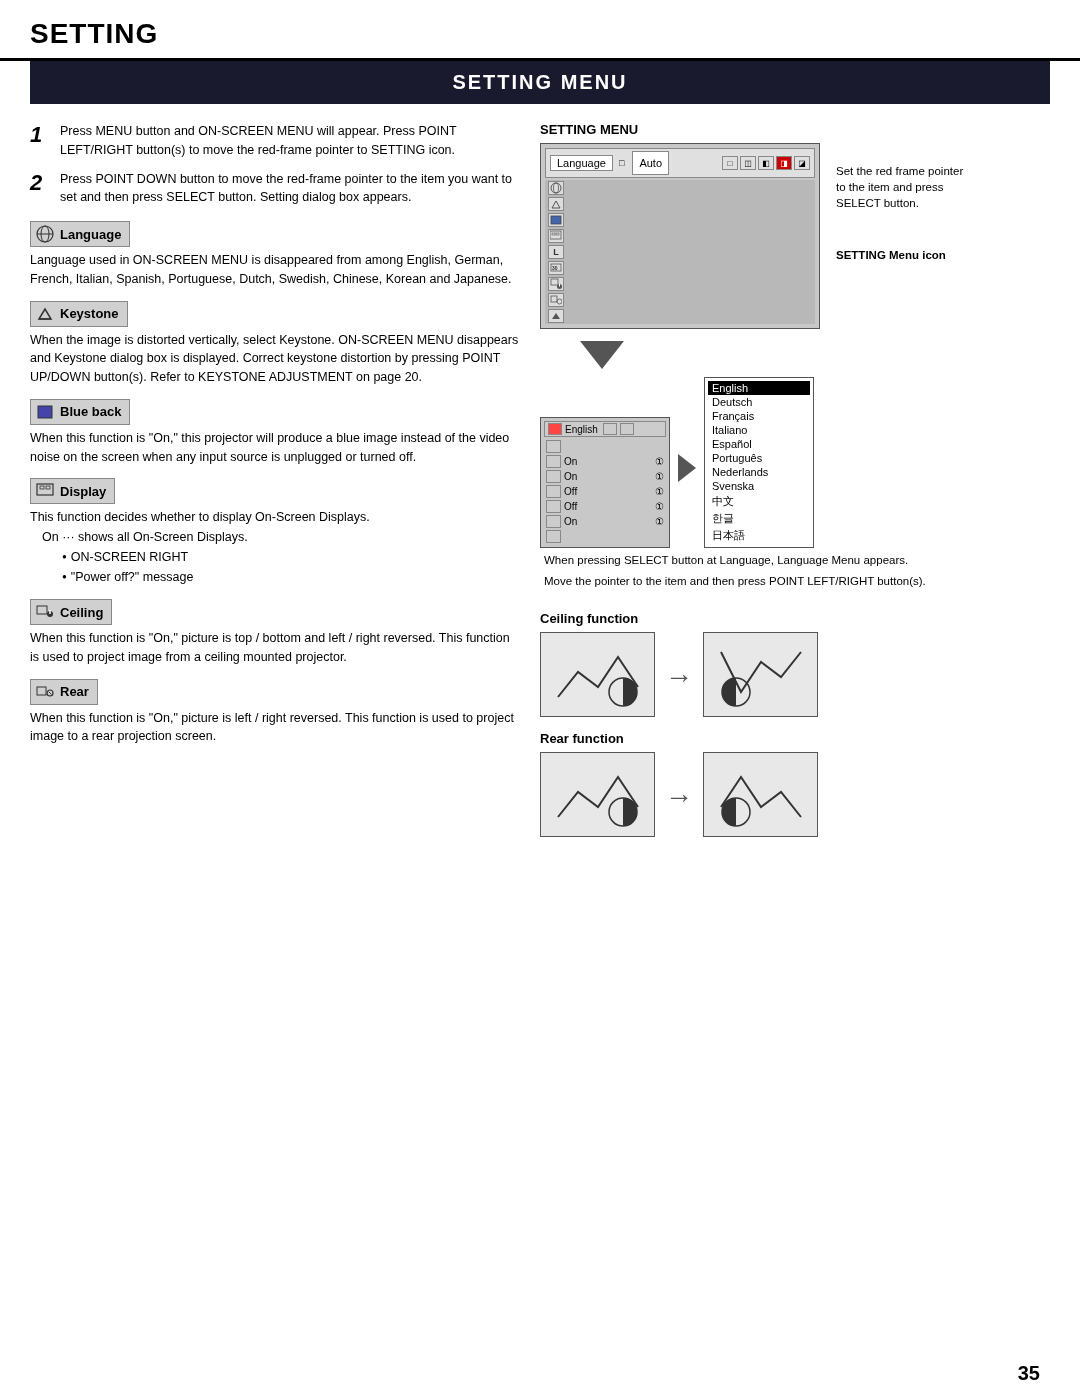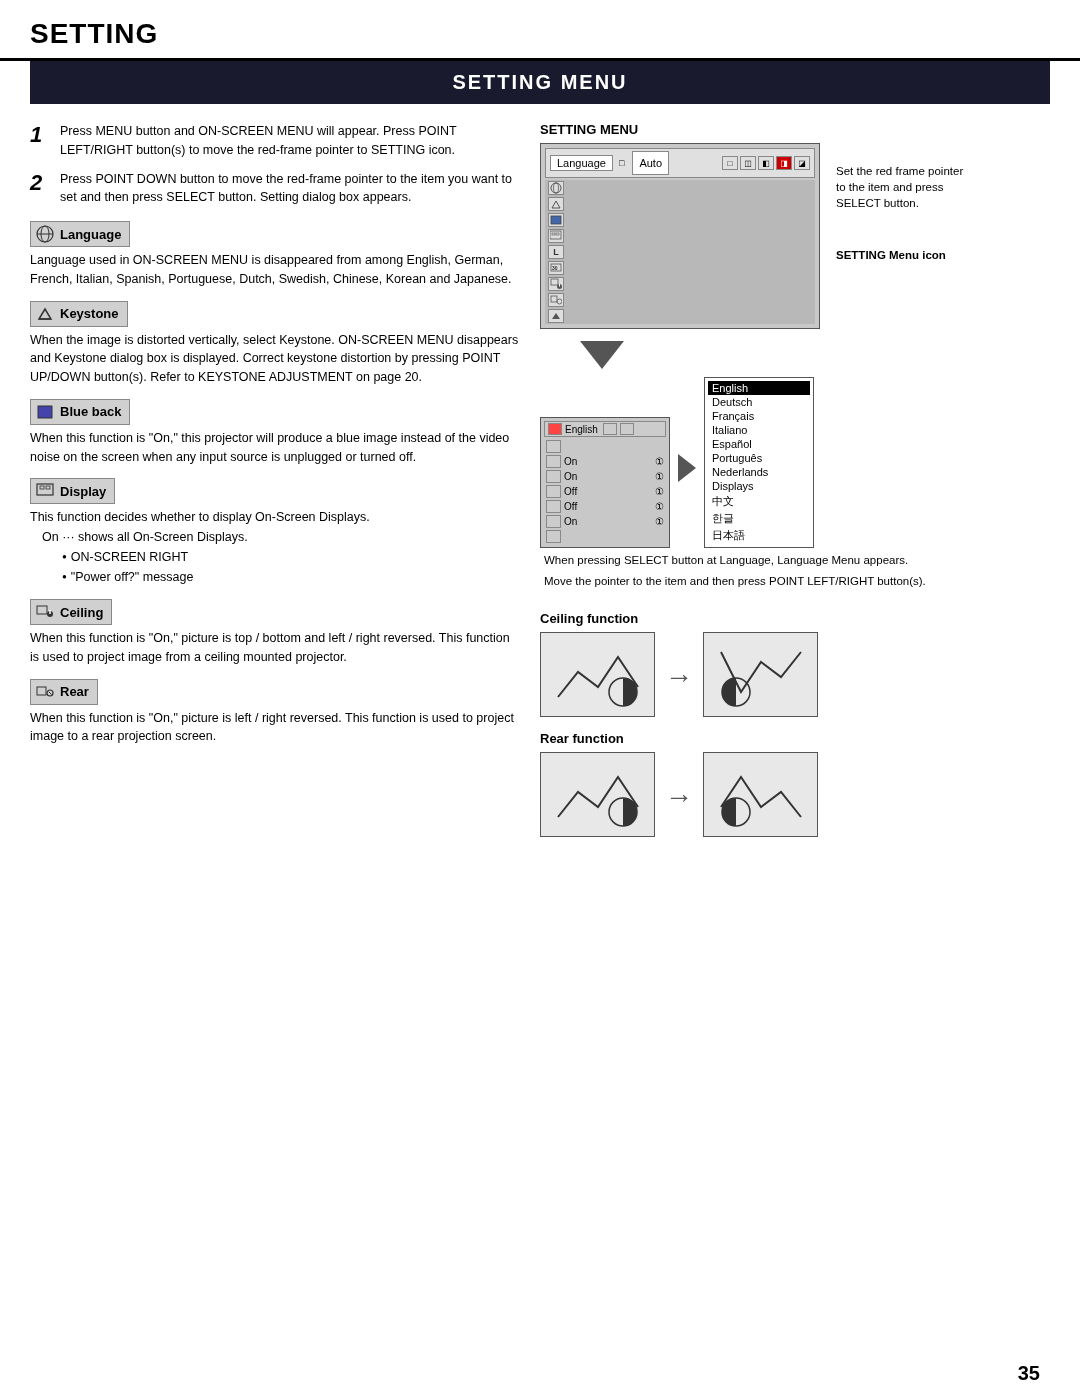--- a/index.html
+++ b/index.html
@@ -559,21 +559,21 @@
         <div style="width:0;height:0;border-top:14px solid transparent;border-bottom:14px solid transparent;border-left:18px solid #555;align-self:center;margin-top:10px;"></div>
 
         <div class="lang-menu-right">
           <div class="lang-item selected">English</div>
           <div class="lang-item">Deutsch</div>
           <div class="lang-item">Français</div>
           <div class="lang-item">Italiano</div>
           <div class="lang-item">Español</div>
           <div class="lang-item">Português</div>
           <div class="lang-item">Nederlands</div>
-          <div class="lang-item">Displays</div>
+          <div class="lang-item">Svenska</div>
           <div class="lang-item">中文</div>
           <div class="lang-item">한글</div>
           <div class="lang-item">日本語</div>
         </div>
       </div>
 
       <div class="bottom-note" style="margin-top:4px; margin-left:4px;">When pressing SELECT button at Language, Language Menu appears.</div>
       <div class="bottom-note" style="margin-top:4px; margin-left:4px;">Move the pointer to the item and then press POINT LEFT/RIGHT button(s).</div>
 
     </div>

